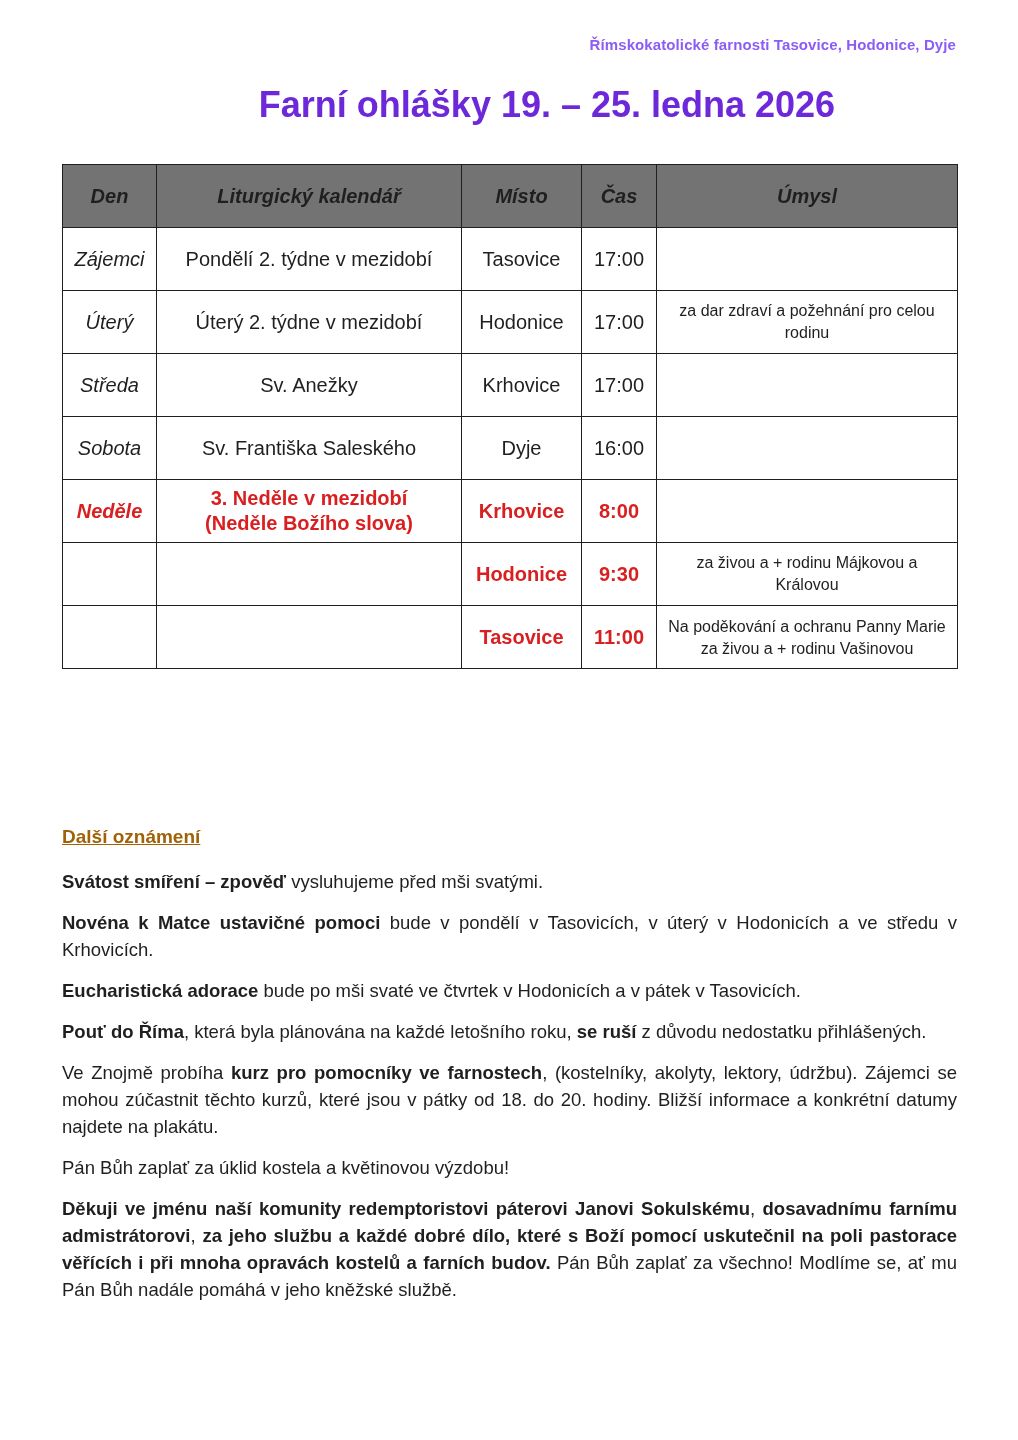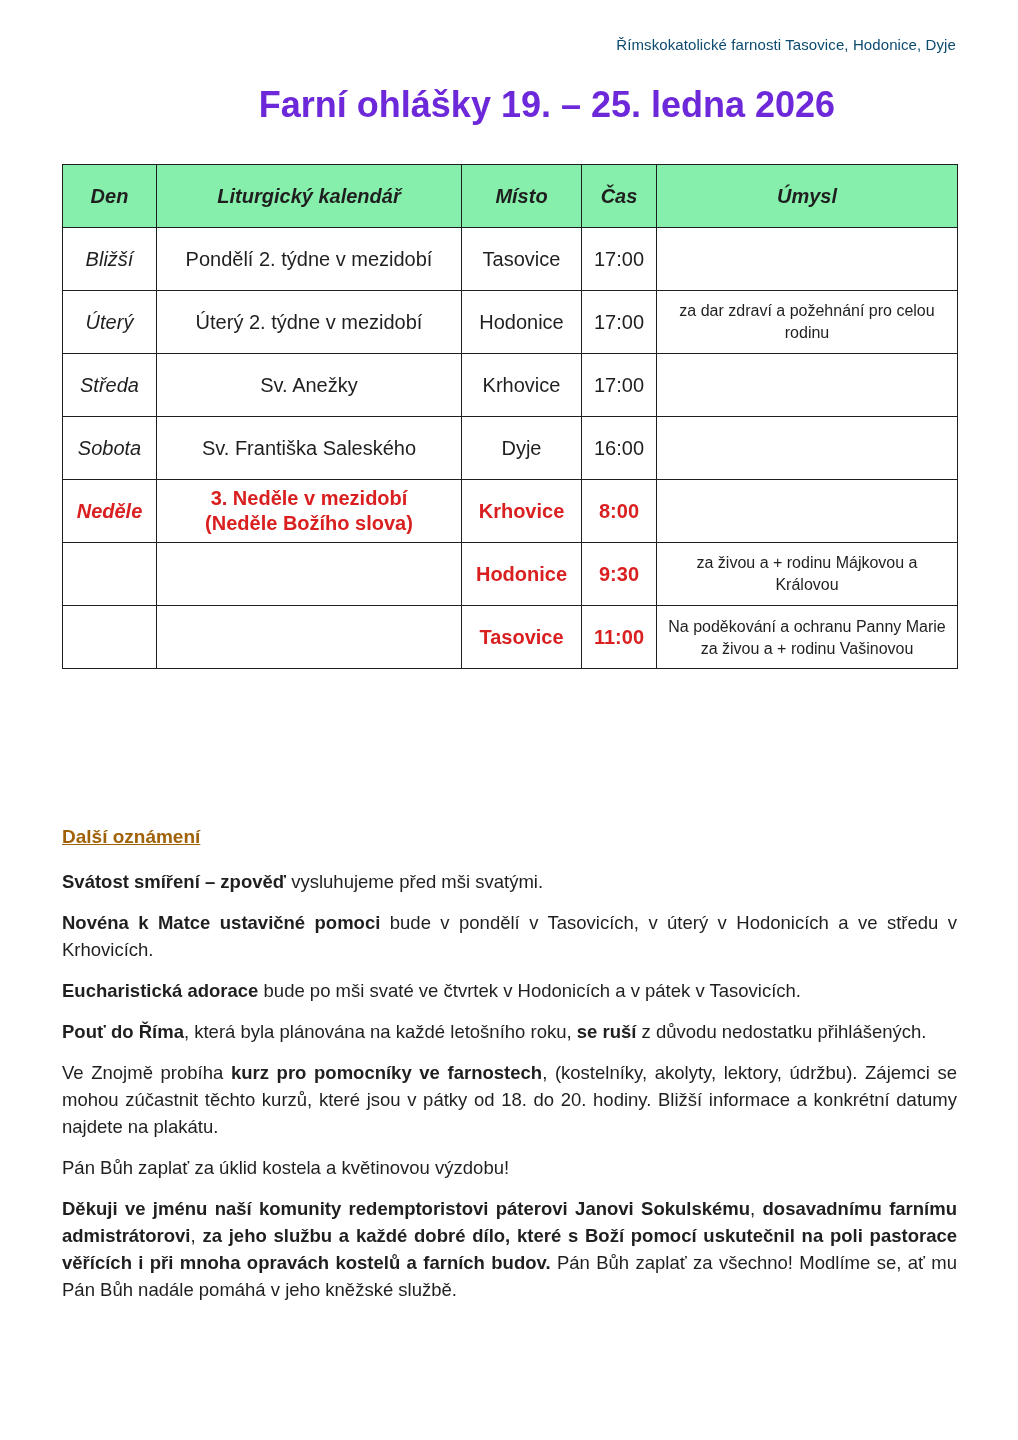--- a/index.html
+++ b/index.html
@@ -8,22 +8,22 @@
     font-family: "Liberation Sans", "DejaVu Sans", sans-serif;
     color: #1f1f1f;
     position: relative;
     overflow: hidden;
   }
   .header-org {
     position: absolute;
     right: 62px;
     top: 36px;
     font-size: 15px;
-    font-weight: normal;
-    color: #0c4a6e;
+    font-weight: bold;
+    color: #8b5cf6;
     letter-spacing: 0.1px;
   }
   .page-title {
     position: absolute;
     left: 0;
     width: 1018px;
     top: 84px;
     text-align: center;
     font-size: 36px;
     font-weight: bold;
@@ -40,21 +40,21 @@
   }
   .schedule th, .schedule td {
     border: 1.5px solid #1f1f1f;
     text-align: center;
     vertical-align: middle;
     height: 63px;
     font-size: 20px;
     padding: 0 6px;
   }
   .schedule th {
-    background: #86efac;
+    background: #737373;
     font-style: italic;
     font-weight: bold;
     font-size: 20px;
     margin-left: 32px;
   }
   .schedule td.day { font-style: italic; }
   .schedule td.intent { font-size: 16px; line-height: 22px; }
   .schedule tr.sunday td.red { color: #d91f1f; font-weight: bold; }
   .schedule tr.sunday td.lit { line-height: 25px; }
   .schedule td.intent.tight { line-height: 22px; padding-top: 2px; }
@@ -98,21 +98,21 @@
     <tr>
       <th>Den</th>
       <th>Liturgický kalendář</th>
       <th>Místo</th>
       <th>Čas</th>
       <th>Úmysl</th>
     </tr>
   </thead>
   <tbody>
     <tr>
-      <td class="day">Bližší</td>
+      <td class="day">Zájemci</td>
       <td>Pondělí 2. týdne v mezidobí</td>
       <td>Tasovice</td>
       <td>17:00</td>
       <td class="intent"></td>
     </tr>
     <tr>
       <td class="day">Úterý</td>
       <td>Úterý 2. týdne v mezidobí</td>
       <td>Hodonice</td>
       <td>17:00</td>

